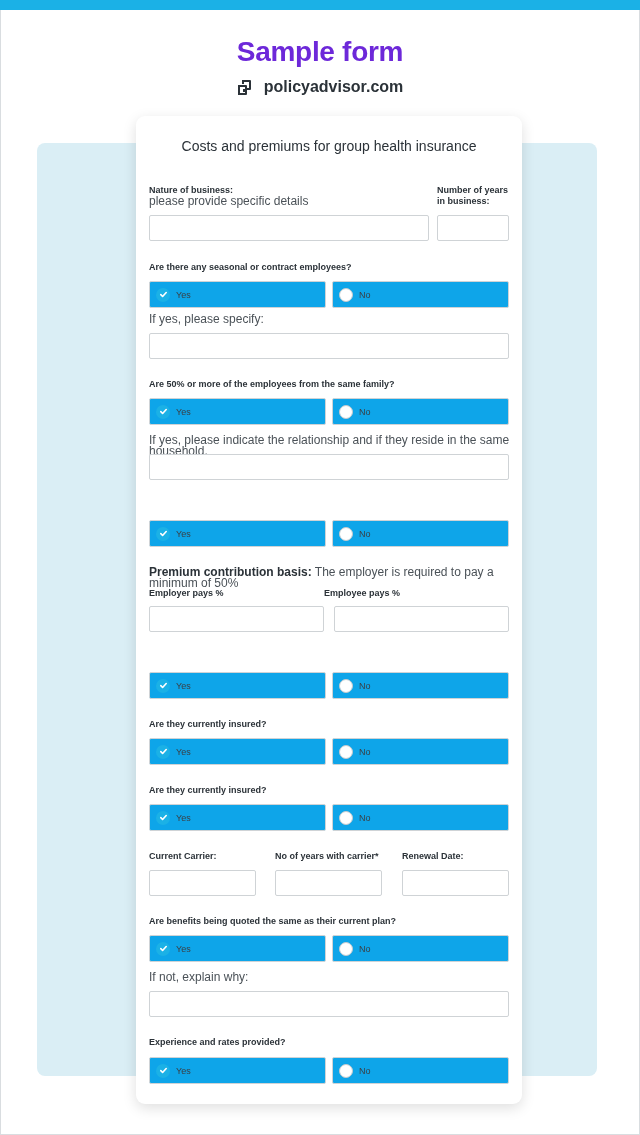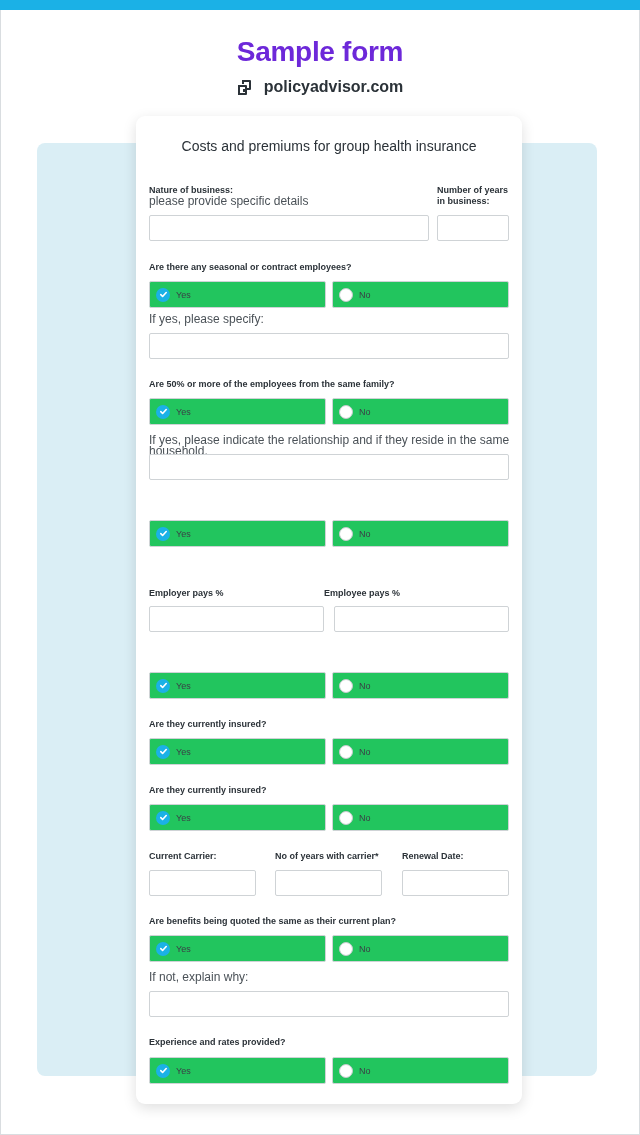--- a/index.html
+++ b/index.html
@@ -10,21 +10,21 @@
   .title { position: absolute; top: 36px; left: 0; width: 640px; text-align: center; font-size: 28px; font-weight: bold; color: #6d28d9; letter-spacing: -0.3px; }
   .brand { position: absolute; top: 78px; left: 0; width: 640px; display: flex; justify-content: center; align-items: flex-end; gap: 12px; font-size: 16px; color: #2b3238; font-weight: bold; }
   .brand svg { width: 15px; height: 17px; }
   .bg-panel { position: absolute; left: 37px; top: 143px; width: 560px; height: 933px; background: #daeef5; border-radius: 8px; }
   .card { position: absolute; left: 136px; top: 116px; width: 386px; height: 988px; background: #ffffff; border-radius: 9px; box-shadow: 0 4px 14px rgba(0,0,0,0.13); }
   .card-title { position: absolute; top: 22px; left: 0; width: 386px; text-align: center; font-size: 14px; color: #2b3238; }
   .lbl { position: absolute; font-size: 9px; font-weight: bold; color: #2b3238; line-height: 11px; }
   .sub { position: absolute; font-size: 12px; color: #4a5157; line-height: 11px; }
   .sub b { font-weight: bold; color: #2b3238; }
   .field { position: absolute; height: 26px; border: 1px solid #cfd3d6; border-radius: 2px; background: #fff; }
-  .opt { position: absolute; height: 27px; border: 1px solid #cfd3d6; border-radius: 2px; background: #22c55e; display: flex; align-items: center; padding-left: 6px; gap: 6px; font-size: 9px; color: #3a4046; }
+  .opt { position: absolute; height: 27px; border: 1px solid #cfd3d6; border-radius: 2px; background: #0ea5e9; display: flex; align-items: center; padding-left: 6px; gap: 6px; font-size: 9px; color: #3a4046; }
   .check { width: 14px; height: 14px; border-radius: 50%; background: #1bb1e6; display: flex; align-items: center; justify-content: center; }
   .check svg { width: 9px; height: 9px; }
   .radio { width: 14px; height: 14px; border-radius: 50%; border: 1px solid #c6cacd; background: #fff; }
 </style>
 </head>
 <body>
 
 <div class="frame"></div>
 <div class="top-bar"></div>
 
@@ -88,20 +88,21 @@
           <path d="M2 5.2l2 2 4-4.4" stroke="#fff" stroke-width="1.8" fill="none" stroke-linecap="round" stroke-linejoin="round"></path>
         </svg>
       </span>
     <span>Yes</span>
   </div>
   <div class="opt" style="left:196px; top:404px; width:177px;">
     <span class="radio"></span>
     <span>No</span>
   </div>
 
+  <div class="sub" style="left:13px; top:451px;"><b>Premium contribution basis:</b><span> The employer is required to pay a minimum of 50%</span></div>
   <div class="lbl" style="left:13px; top:472px;">Employer pays %</div>
   <div class="lbl" style="left:188px; top:472px;">Employee pays %</div>
   <div class="field" style="left:13px; top:490px; width:175px;"></div>
   <div class="field" style="left:198px; top:490px; width:175px;"></div>
 
   <div class="opt" style="left:13px; top:556px; width:177px;">
     <span class="check">
         <svg viewBox="0 0 10 10">
           <path d="M2 5.2l2 2 4-4.4" stroke="#fff" stroke-width="1.8" fill="none" stroke-linecap="round" stroke-linejoin="round"></path>
         </svg>

